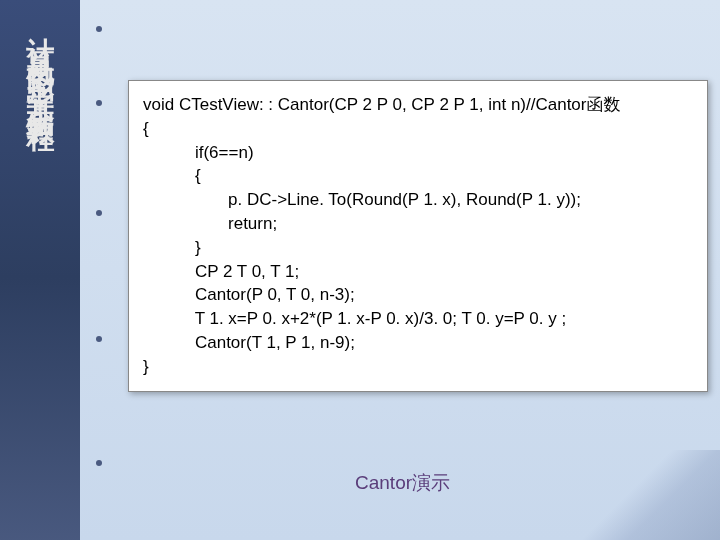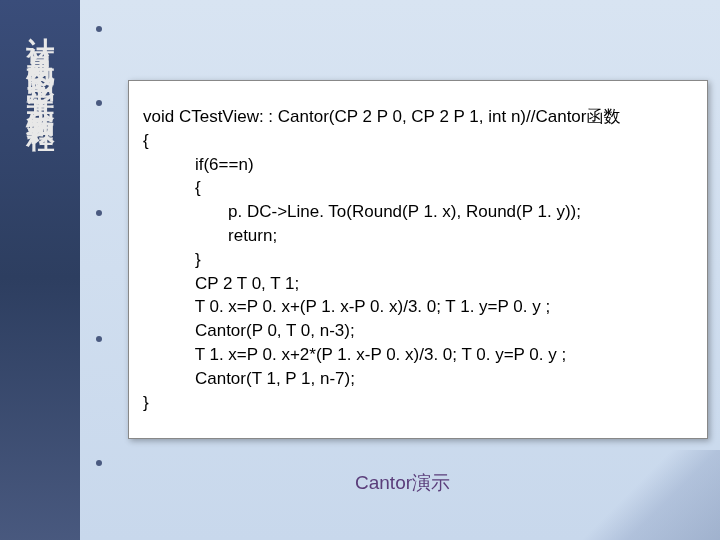--- a/index.html
+++ b/index.html
@@ -49,21 +49,21 @@
     left: 8px;
   }
   .code-box {
     position: absolute;
     left: 128px;
     top: 80px;
     width: 550px;
     background: #ffffff;
     border: 1px solid #888;
     box-shadow: 2px 2px 6px rgba(0,0,0,0.3);
-    padding: 24px 14px;
+    padding: 12px 14px;
     font-family: Arial, sans-serif;
     font-size: 17px;
     line-height: 1.4;
     color: #000;
   }
   .code-box pre {
     margin: 0;
     font-family: Arial, sans-serif;
     white-space: pre;
   }
@@ -101,22 +101,21 @@
 
 <div class="code-box">
 <pre>void CTestView: : Cantor(CP 2 P 0, CP 2 P 1, int n)//Cantor函数</pre>
 <pre>{</pre>
 <pre>           if(6==n)</pre>
 <pre>           {</pre>
 <pre>                  p. DC-&gt;Line. To(Round(P 1. x), Round(P 1. y));</pre>
 <pre>                  return;</pre>
 <pre>           }</pre>
 <pre>           CP 2 T 0, T 1;</pre>
-<pre>           T 0. x=P 0. x+(P 1. x-P 0. x)/3. 0; T 1. y=P 0. y ;</pre>
 <pre>           Cantor(P 0, T 0, n-3);</pre>
 <pre>           T 1. x=P 0. x+2*(P 1. x-P 0. x)/3. 0; T 0. y=P 0. y ;</pre>
-<pre>           Cantor(T 1, P 1, n-7);</pre>
+<pre>           Cantor(T 1, P 1, n-9);</pre>
 <pre>}</pre>
 </div>
 
 <a class="demo-link">Cantor演示</a>
 
 <div class="corner-deco"></div>
 
 </body></html>

